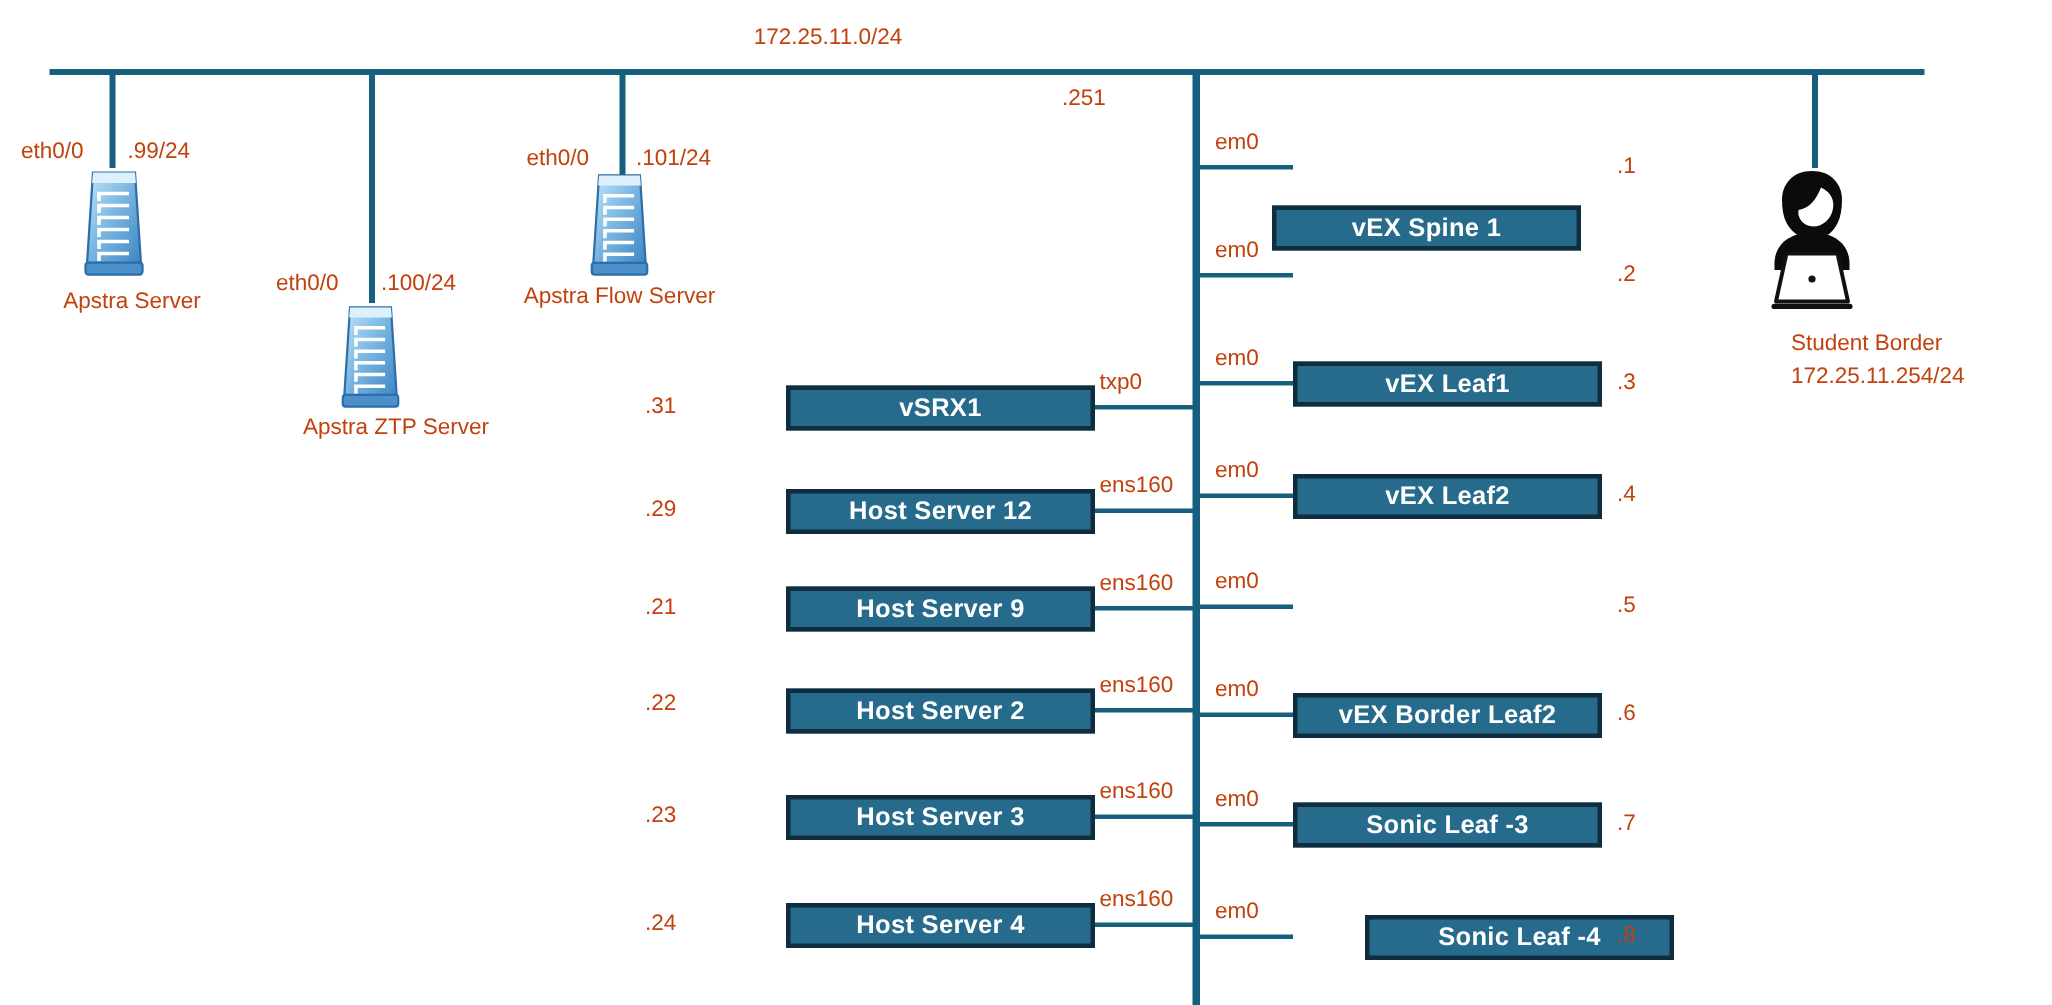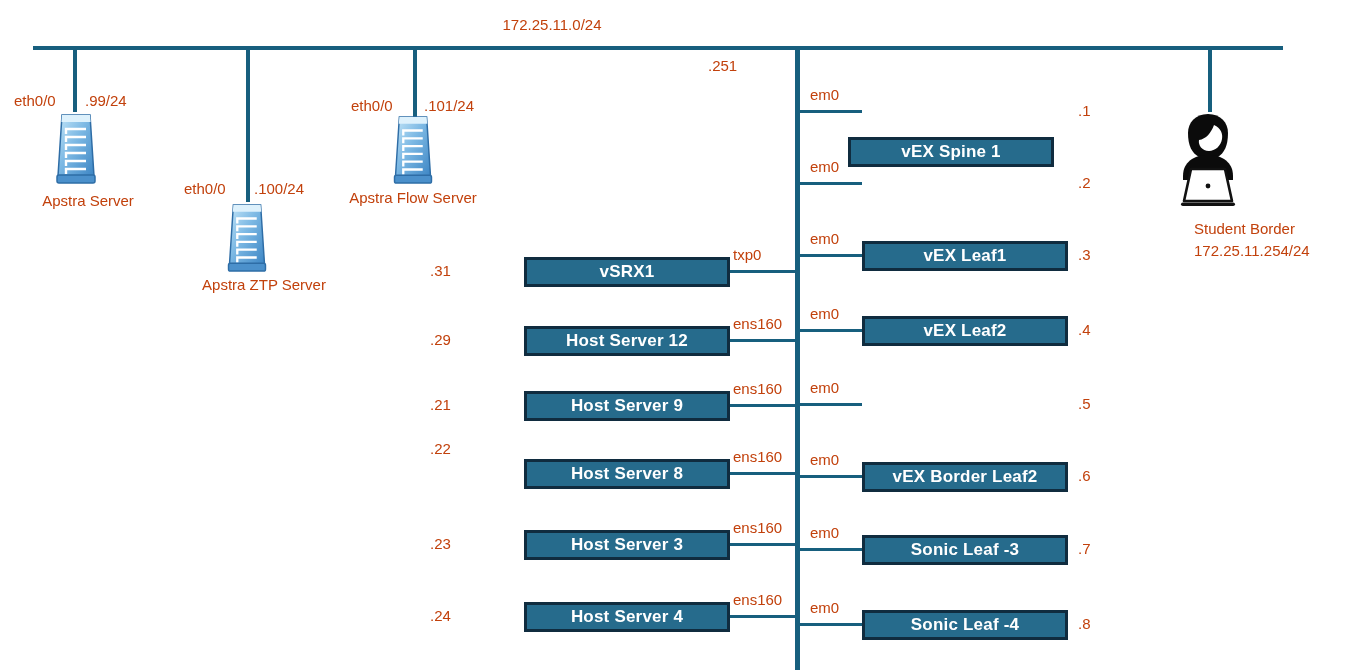--- a/index.html
+++ b/index.html
@@ -121,23 +121,23 @@
   <div class="lbl" style="left:733px; top:315px;">ens160</div>
 
   <div class="line" style="left:730px; top:404px; width:67px; height:3px;"></div>
   <div class="lbl right" style="left:430px; top:396px; width:88px;">.21</div>
   <div class="node" style="left:524px; top:391px;">
       <span>Host Server 9</span>
     </div>
   <div class="lbl" style="left:733px; top:380px;">ens160</div>
 
   <div class="line" style="left:730px; top:472px; width:67px; height:3px;"></div>
-  <div class="lbl right" style="left:430px; top:440px; width:88px;">.22</div>
+  <div class="lbl right" style="left:430px; top:460px; width:88px;">.22</div>
   <div class="node" style="left:524px; top:459px;">
-      <span>Host Server 8</span>
+      <span>Host Server 2</span>
     </div>
   <div class="lbl" style="left:733px; top:448px;">ens160</div>
 
   <div class="line" style="left:730px; top:543px; width:67px; height:3px;"></div>
   <div class="lbl right" style="left:430px; top:535px; width:88px;">.23</div>
   <div class="node" style="left:524px; top:530px;">
       <span>Host Server 3</span>
     </div>
   <div class="lbl" style="left:733px; top:519px;">ens160</div>
 
@@ -186,18 +186,18 @@
 
   <div class="line" style="left:797px; top:548px; width:65px; height:3px;"></div>
   <div class="lbl" style="left:810px; top:524px;">em0</div>
   <div class="node" style="left:862px; top:535px;">
       <span>Sonic Leaf -3</span>
     </div>
   <div class="lbl" style="left:1078px; top:540px;">.7</div>
 
   <div class="line" style="left:797px; top:623px; width:65px; height:3px;"></div>
   <div class="lbl" style="left:810px; top:599px;">em0</div>
-  <div class="node" style="left:862px; top:610px;">
+  <div class="node" style="left:910px; top:610px;">
       <span>Sonic Leaf -4</span>
     </div>
   <div class="lbl" style="left:1078px; top:615px;">.8</div>
 
 </div>
 
 </body></html>

